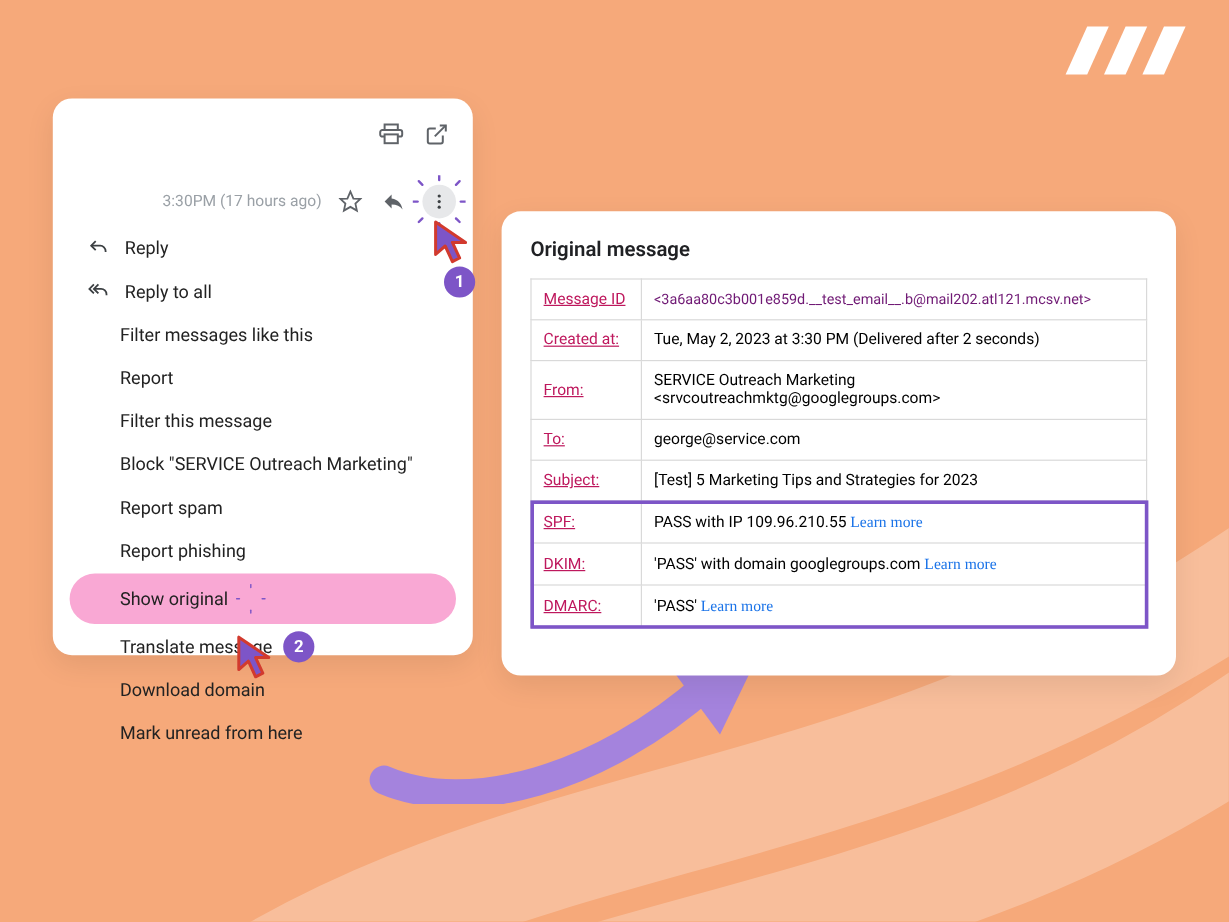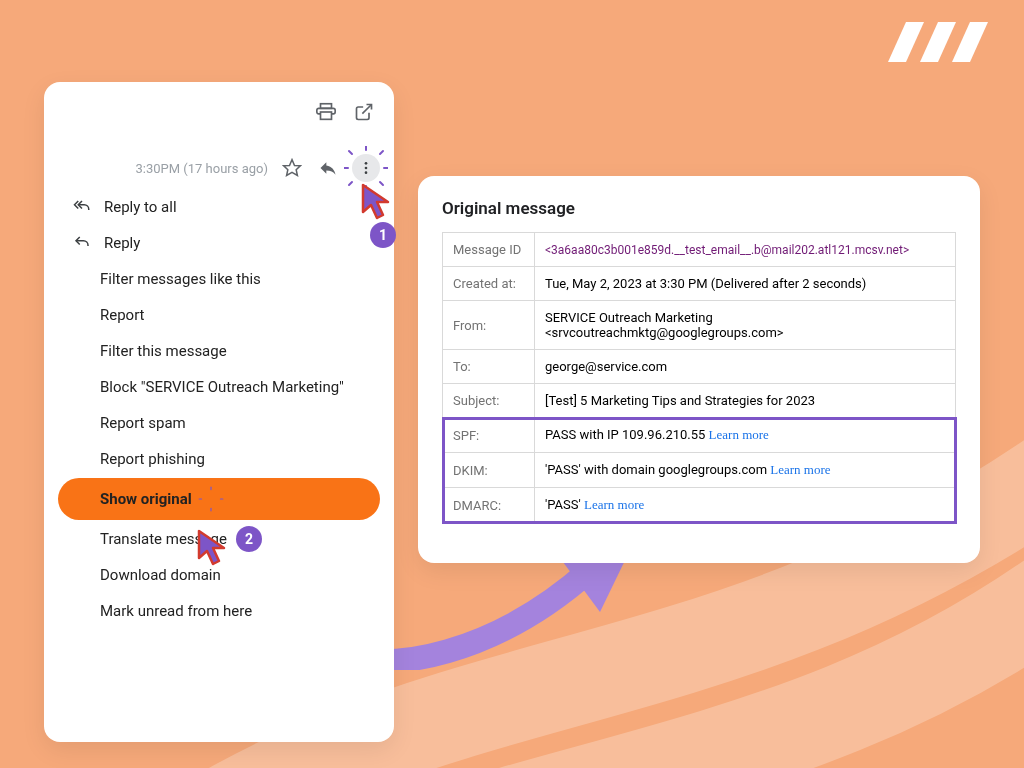--- a/index.html
+++ b/index.html
@@ -29,21 +29,21 @@
   .card {
     position: absolute;
     background: #ffffff;
     border-radius: 16px;
     box-shadow: 0 8px 24px rgba(0,0,0,0.08);
   }
   .left-card {
     top: 82px;
     left: 44px;
     width: 350px;
-    height: 660px;
+    height: 464px;
     z-index: 5;
   }
   .toolbar-top {
     position: absolute;
     top: 18px;
     right: 18px;
     display: flex;
     gap: 14px;
     align-items: center;
     color: #6b6b6b;
@@ -97,22 +97,22 @@
     display: flex;
     align-items: center;
     gap: 12px;
     padding: 8px 14px;
     cursor: pointer;
     border-radius: 4px;
   }
   .menu-item.indent { padding-left: 42px; }
   .menu-item .mi-icon { width: 20px; display: inline-flex; align-items: center; justify-content: center; color: #3c4043; }
   .menu-item.active {
-    background: #f97316;
-    font-weight: 700;
+    background: #f9a8d4;
+    font-weight: 400;
     border-radius: 21px;
   }
 
   
   .cursor {
     position: absolute;
     width: 34px;
     height: 40px;
     z-index: 30;
     pointer-events: none;
@@ -152,23 +152,24 @@
     font-size: 13px;
   }
   .msg-table td, .msg-table th {
     border: 1px solid #d9d9d9;
     padding: 9px 10px 9px 10px;
     text-align: left;
     vertical-align: middle;
   }
   .msg-table th {
     font-weight: 400;
-    color: #737373;
+    color: #be185d;
     width: 92px;
     background: #fff;
+    text-decoration: underline;
   }
   .msg-id { color: #701a75; font-size: 12px; word-break: break-all; }
   .link { color: #1a73e8; cursor: pointer; font-family: Liberation Serif, serif; }
   .auth-block {
     outline: 3.5px solid #7d55c7;
     outline-offset: -2px;
   }
 
   
   .connector {
@@ -248,35 +249,35 @@
             <line x1="36" y1="36" x2="39" y2="39"></line>
         </g>
       </svg>
     </span>
   </div>
 
   <div class="menu">
     <div class="menu-item">
       <span class="mi-icon">
           <svg width="18" height="18" viewBox="0 0 24 24" fill="none" stroke="currentColor" stroke-width="2">
+            <path d="M9 14l-5-5 5-5"></path>
+            <path d="M4 9h10a6 6 0 0 1 6 6v1"></path>
+          </svg>
+        </span>
+      <span>Reply</span>
+    </div>
+    <div class="menu-item">
+      <span class="mi-icon">
+          <svg width="18" height="18" viewBox="0 0 24 24" fill="none" stroke="currentColor" stroke-width="2">
             <path d="M7 14l-5-5 5-5"></path>
             <path d="M12 14l-5-5 5-5"></path>
             <path d="M7 9h8a6 6 0 0 1 6 6v1"></path>
           </svg>
         </span>
       <span>Reply to all</span>
-    </div>
-    <div class="menu-item">
-      <span class="mi-icon">
-          <svg width="18" height="18" viewBox="0 0 24 24" fill="none" stroke="currentColor" stroke-width="2">
-            <path d="M9 14l-5-5 5-5"></path>
-            <path d="M4 9h10a6 6 0 0 1 6 6v1"></path>
-          </svg>
-        </span>
-      <span>Reply</span>
     </div>
     <div class="menu-item indent">
         <span>Filter messages like this</span>
       </div>
     <div class="menu-item indent">
         <span>Report</span>
       </div>
     <div class="menu-item indent">
         <span>Filter this message</span>
       </div>

